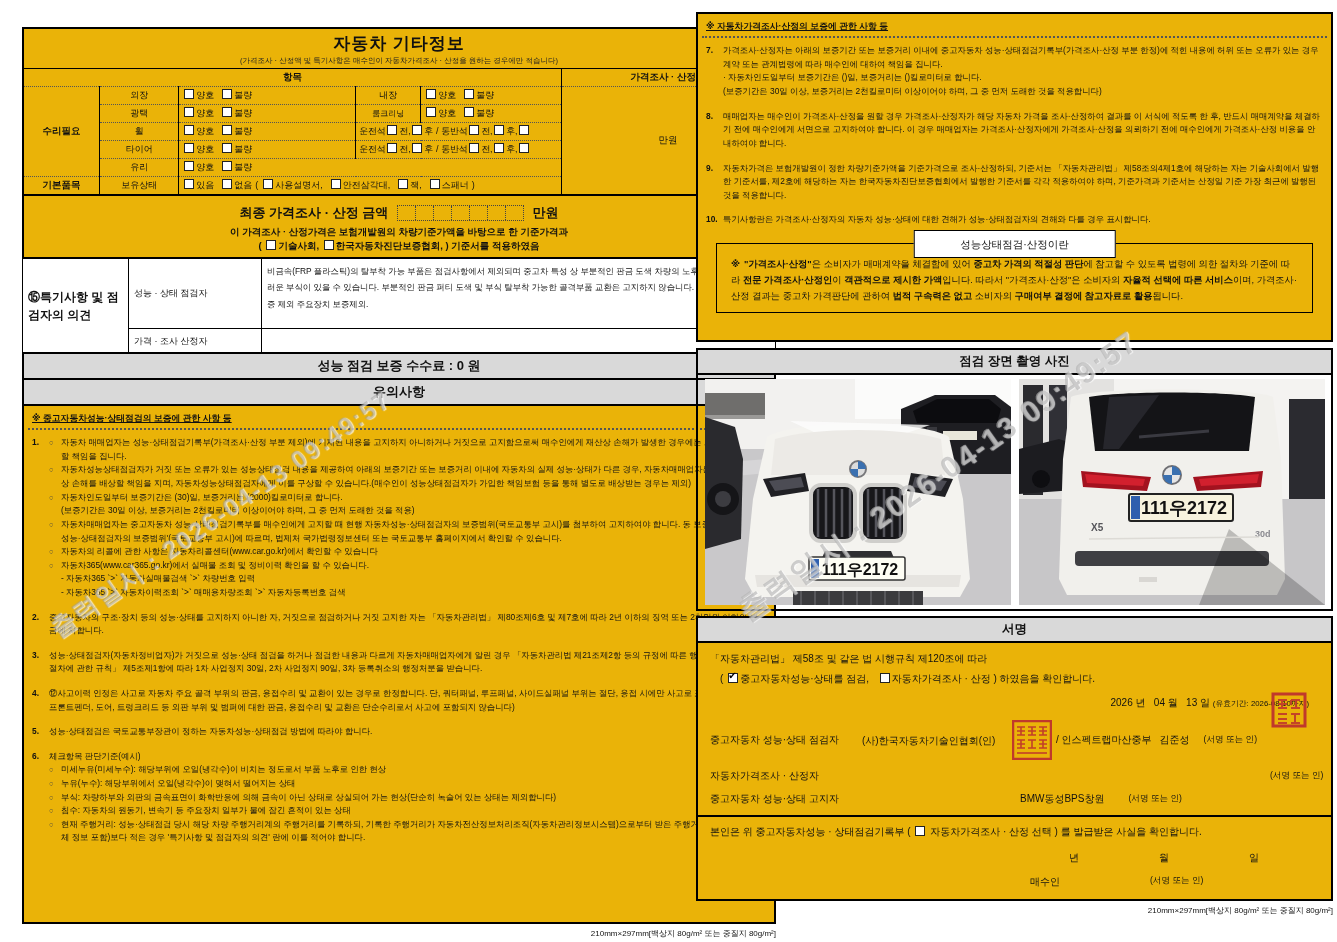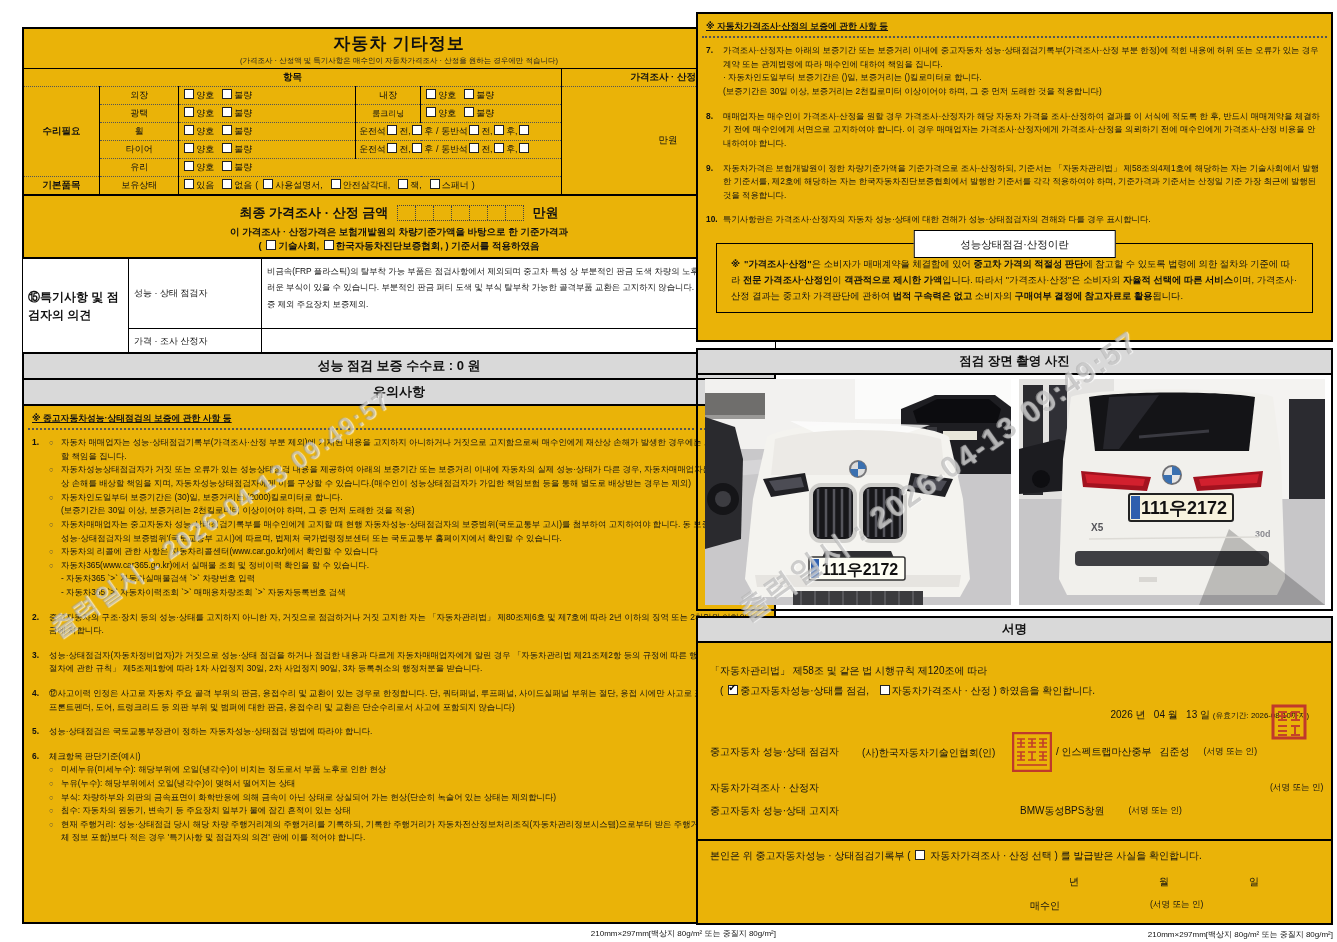--- a/index.html
+++ b/index.html
@@ -65,21 +65,21 @@
 
 .infobox{position:relative;margin:16px 10px 4px;border:1.5px solid #000;padding:12px 14px 7px;font-size:9.3px;line-height:1.75}
 .infobox-title{position:absolute;top:-14px;left:50%;transform:translateX(-50%);
   background:#fff;border:1.5px solid #000;padding:4px 46px;font-size:10.5px;white-space:nowrap}
 .ib-mark{font-weight:bold;margin-right:4px}
 .bseg{font-weight:bold}
 
 .photo-area{border:2px solid #000;border-top:none;padding:4px;display:flex;gap:8px;justify-content:center;position:relative}
 .photo{flex:none;background:#888}
 
-.sigbox{padding:19px 12px;position:relative;font-size:10px}
+.sigbox{padding:7px 12px;position:relative;font-size:10px}
 .law-line{margin:2px 0 6px}
 .confirm-line{margin-left:10px;margin-bottom:10px}
 .date-line{text-align:right;margin:2px 10px 10px 0;position:relative}
 .valid{font-size:7.8px}
 .sigrow{display:flex;align-items:center;margin-bottom:9px}
 .sigrow .rlab{width:152px;flex:none;line-height:1.4}
 .sigrow .rval{width:150px;flex:none;line-height:1.3}
 .sigrow .rval2{flex:none;margin-left:4px}
 .sigrow .rname{flex:none}
 .sigrow .rsign{flex:none;font-size:8.6px;width:58px;line-height:1.3}

